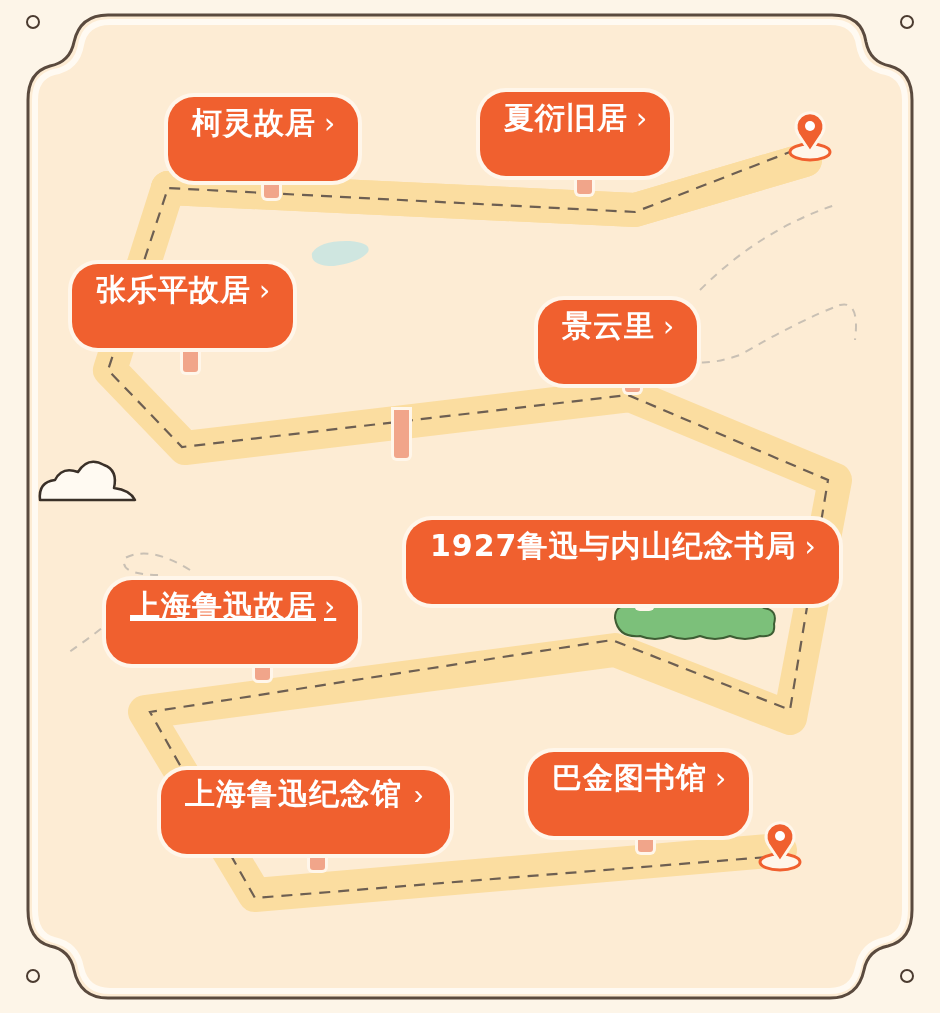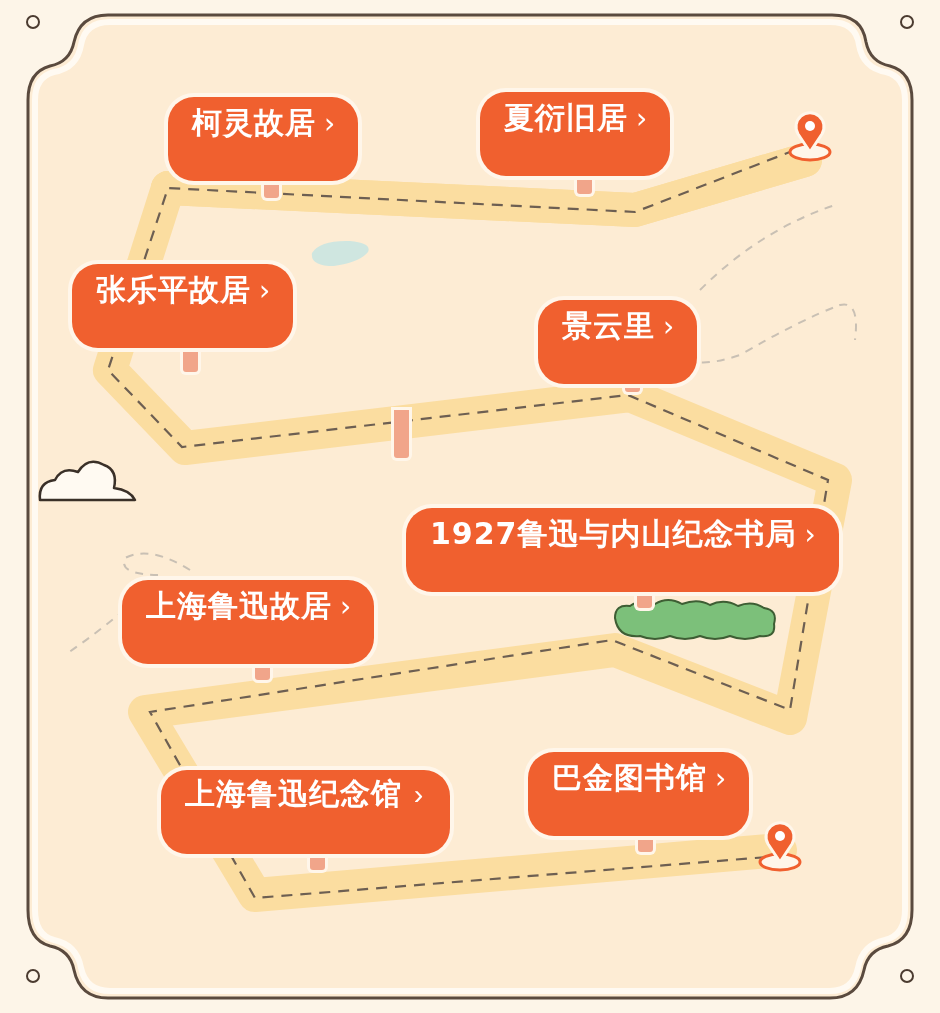--- a/index.html
+++ b/index.html
@@ -68,24 +68,24 @@
   </div>
   <div class="pin" style="left:480px;top:92px;">
     <span>夏衍旧居</span><span class="chev">›</span>
   </div>
   <div class="pin" style="left:72px;top:264px;">
     <span>张乐平故居</span><span class="chev">›</span>
   </div>
   <div class="pin" style="left:538px;top:292px;margin-top:8px;">
     <span>景云里</span><span class="chev">›</span>
   </div>
-  <div class="pin" style="left:406px;top:508px;">
+  <div class="pin" style="left:406px;top:520px;">
     <span>1927鲁迅与内山纪念书局</span><span class="chev">›</span>
   </div>
-  <div class="pin" style="left:122px;top:580px;">
+  <div class="pin" style="left:106px;top:580px;text-decoration:underline;">
     <span>上海鲁迅故居</span><span class="chev">›</span>
   </div>
   <div class="pin" style="left:161px;top:770px;font-family:Liberation Mono, monospace;">
     <span>上海鲁迅纪念馆</span><span class="chev">›</span>
   </div>
   <div class="pin" style="left:528px;top:752px;">
     <span>巴金图书馆</span><span class="chev">›</span>
   </div>
 </div>
 

